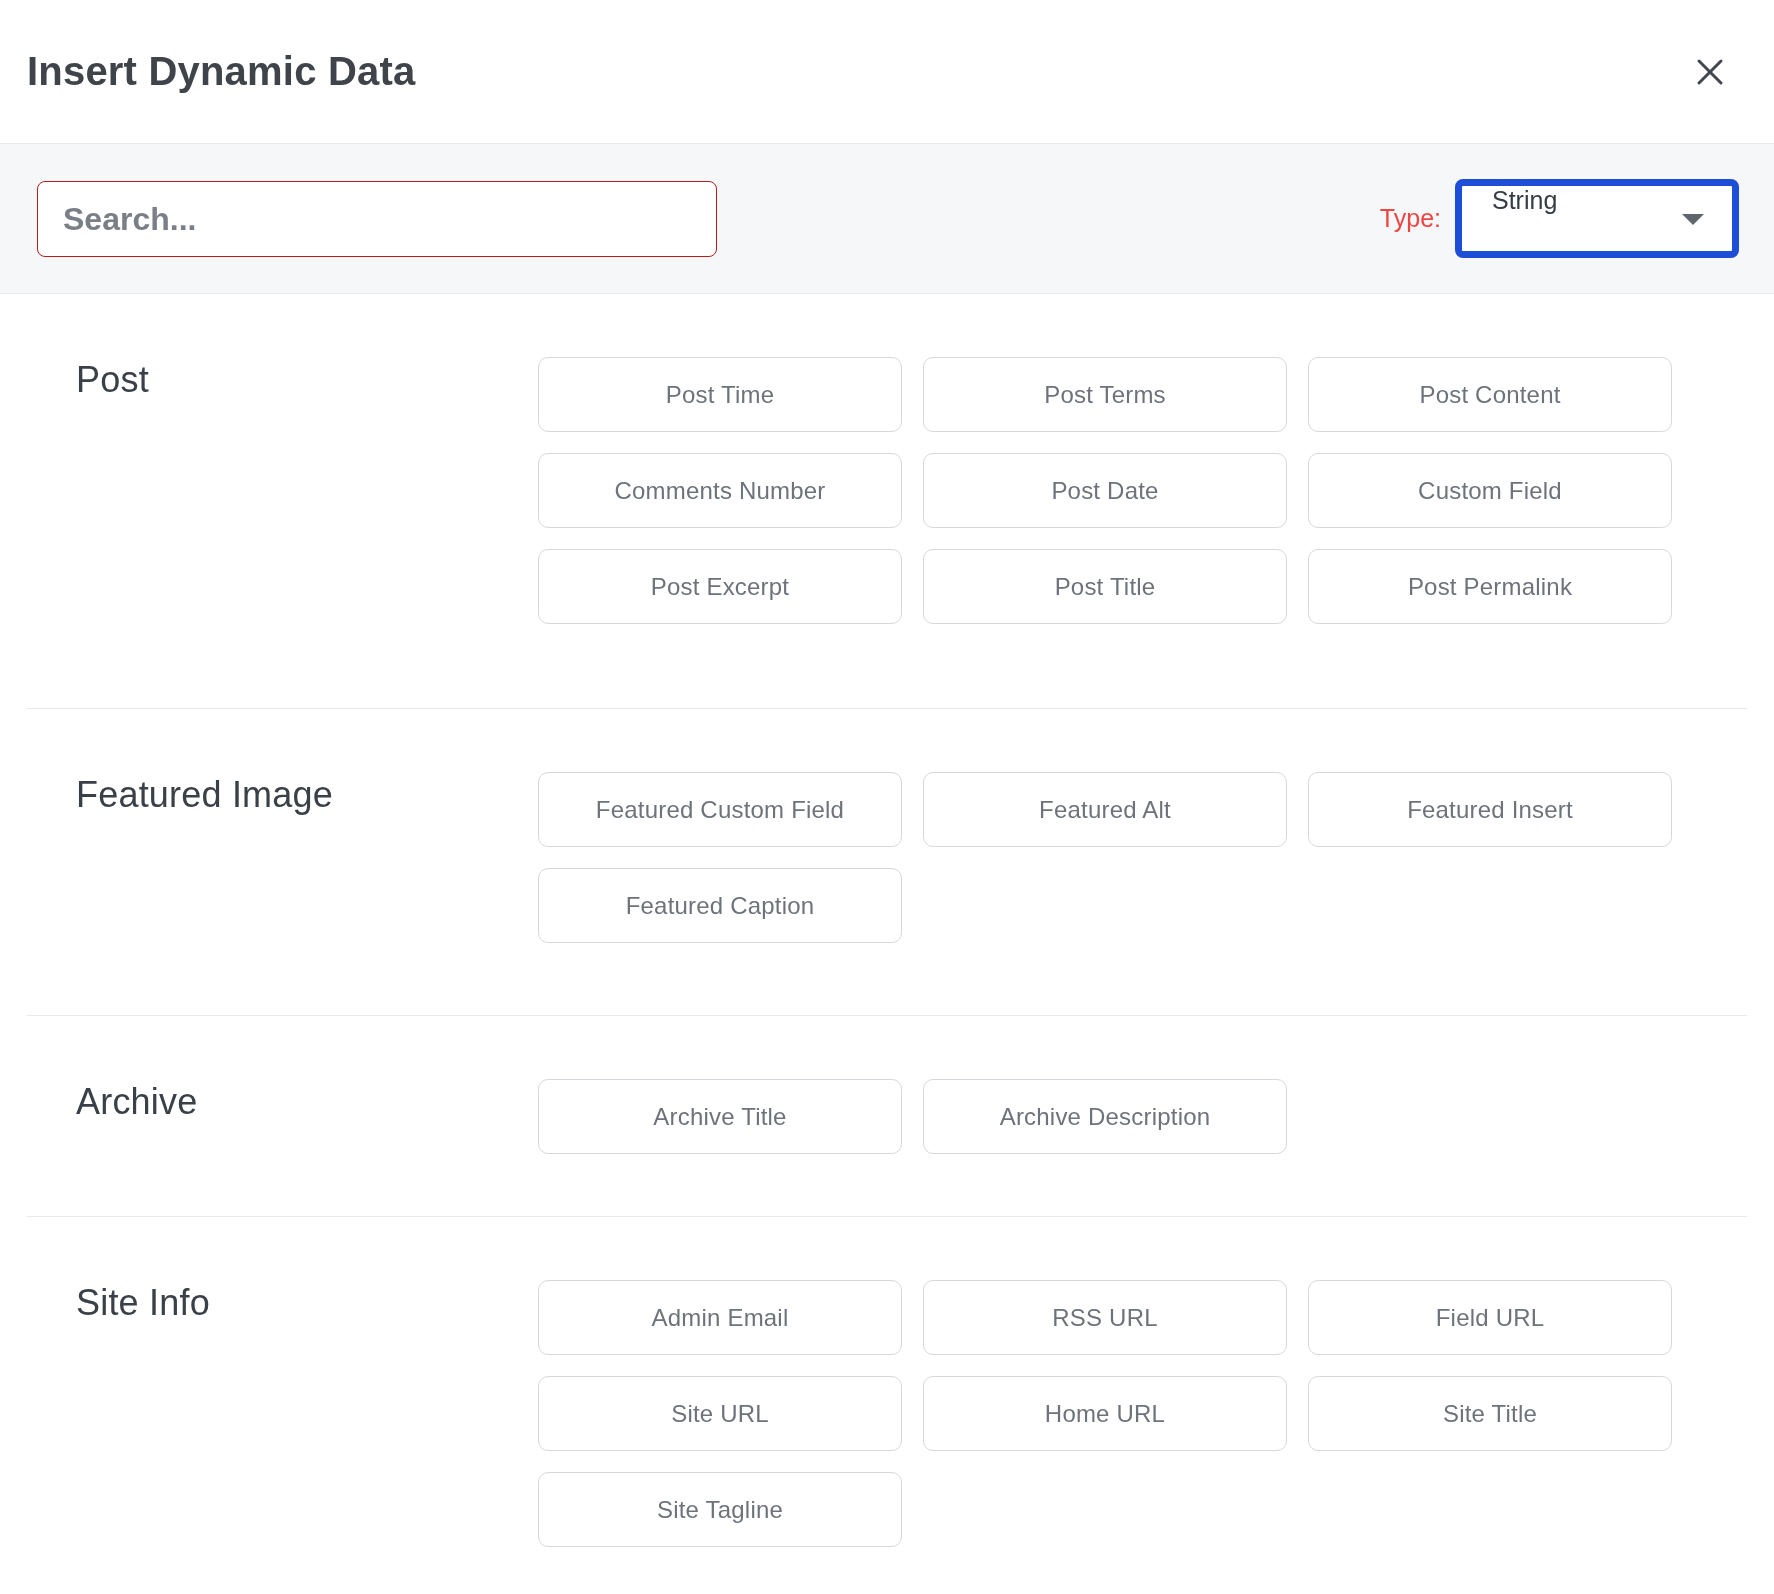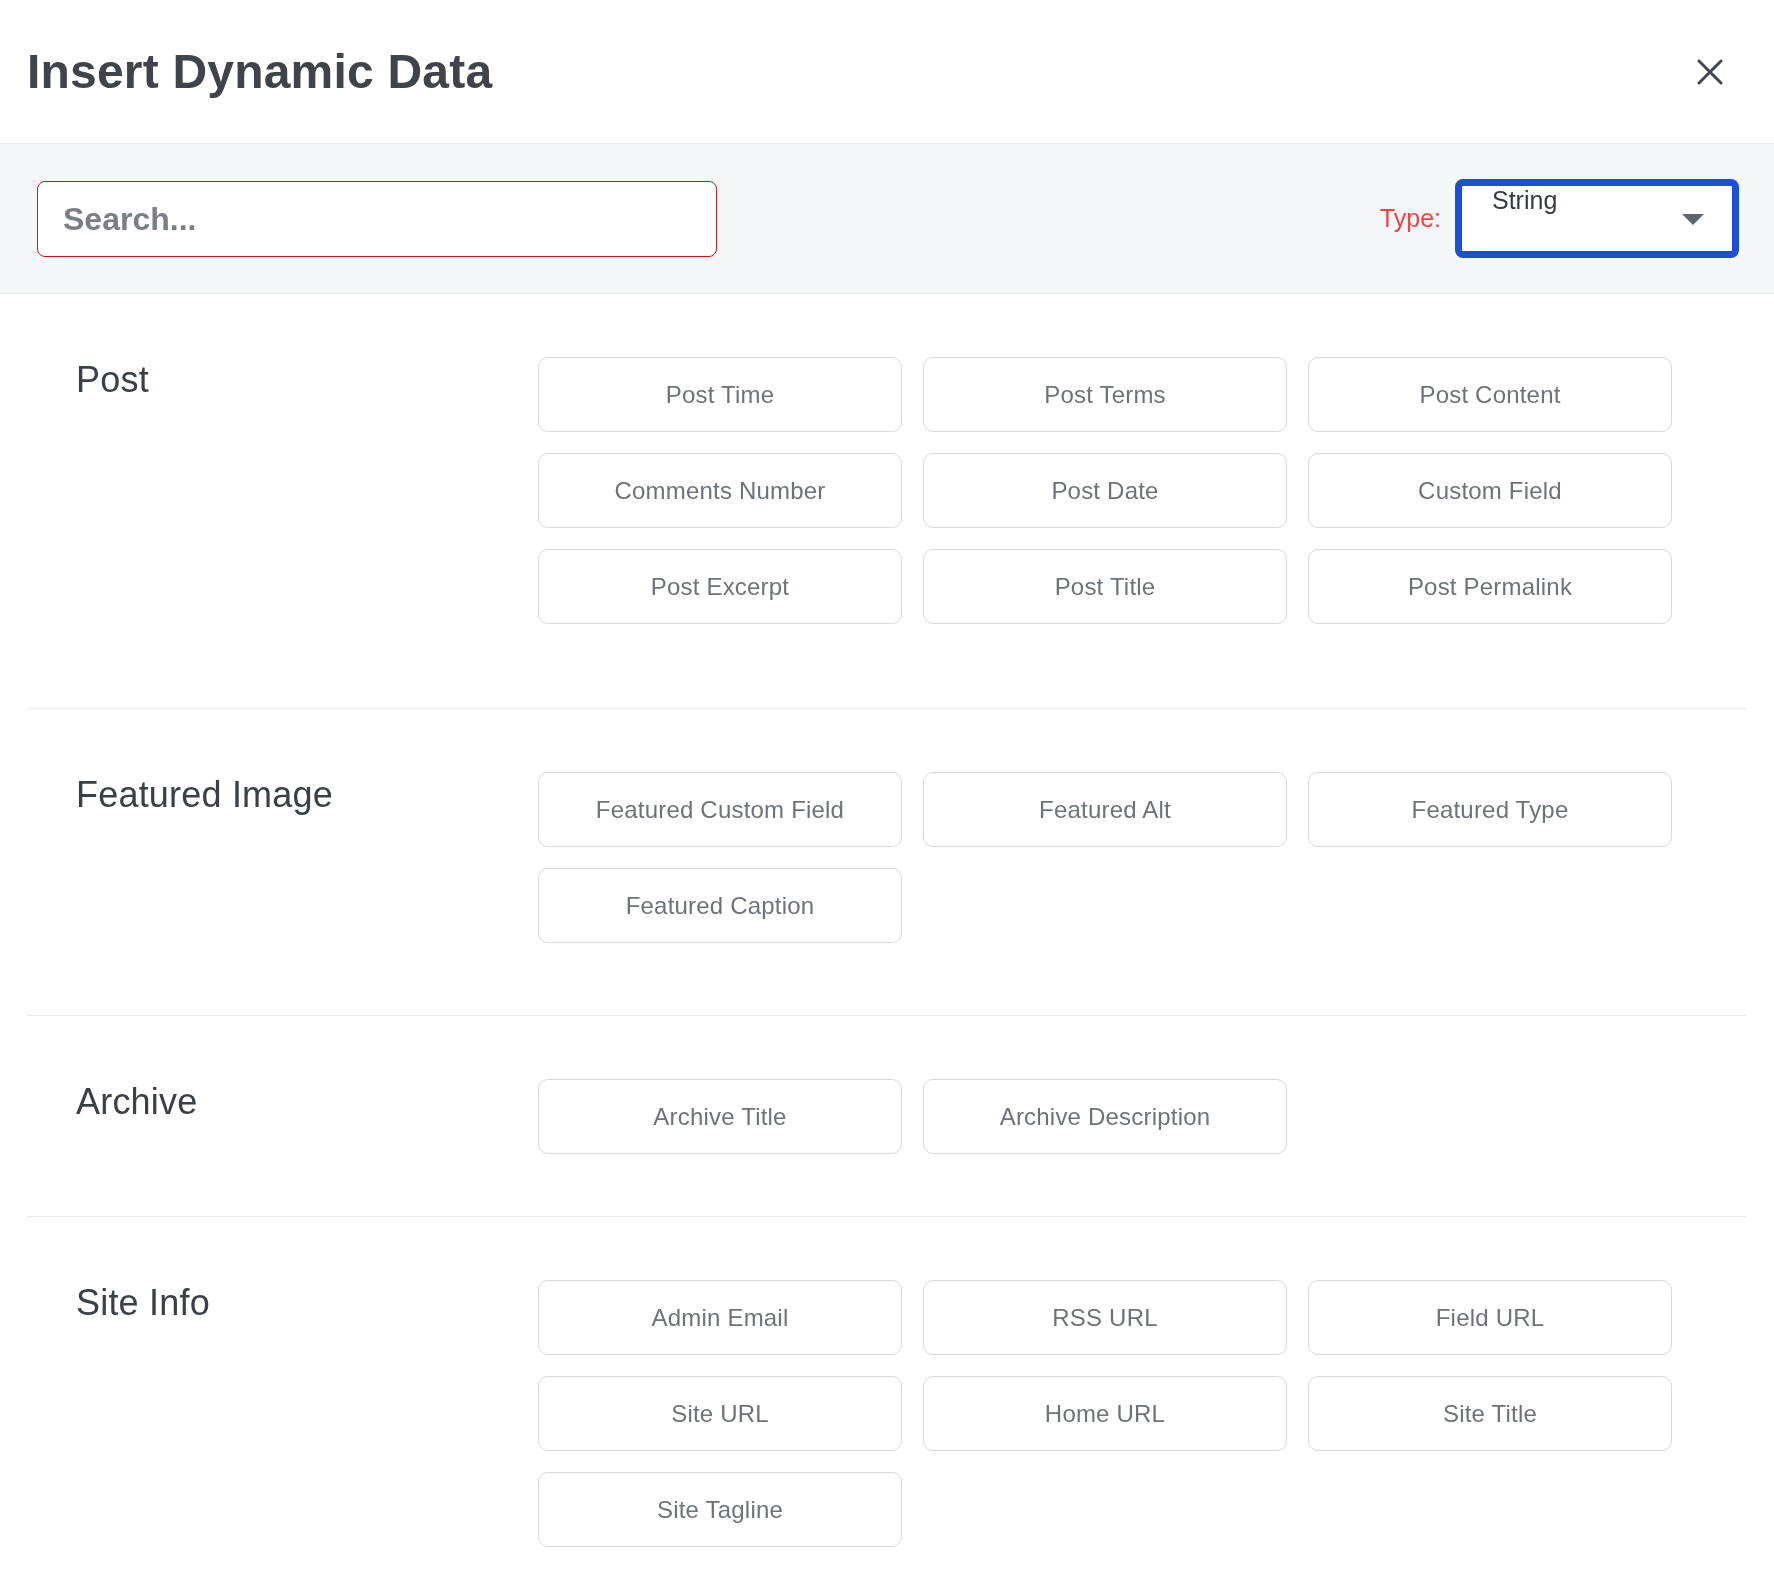--- a/index.html
+++ b/index.html
@@ -15,21 +15,21 @@
   
   .dialog-header {
     height: 143px;
     background: #ffffff;
     display: flex;
     align-items: center;
     padding: 0 42px 0 27px;
     position: relative;
   }
   .dialog-title {
-    font-size: 48px;
+    font-size: 40px;
     font-weight: 700;
     color: #3f444b;
     letter-spacing: 0.2px;
   }
   .close-btn {
     position: absolute;
     right: 42px;
     top: 50%;
     transform: translateY(-50%);
     width: 44px;
@@ -197,21 +197,21 @@
         <button class="dyn-btn">Post Title</button>
         <button class="dyn-btn">Post Permalink</button>
       </div>
   </div>
     <div class="divider"></div>
     <div class="section sec-1">
     <div class="section-heading">Featured Image</div>
     <div class="section-grid">
         <button class="dyn-btn">Featured Custom Field</button>
         <button class="dyn-btn">Featured Alt</button>
-        <button class="dyn-btn">Featured Type</button>
+        <button class="dyn-btn">Featured Insert</button>
         <button class="dyn-btn">Featured Caption</button>
       </div>
   </div>
     <div class="divider"></div>
     <div class="section sec-2">
     <div class="section-heading">Archive</div>
     <div class="section-grid">
         <button class="dyn-btn">Archive Title</button>
         <button class="dyn-btn">Archive Description</button>
       </div>

